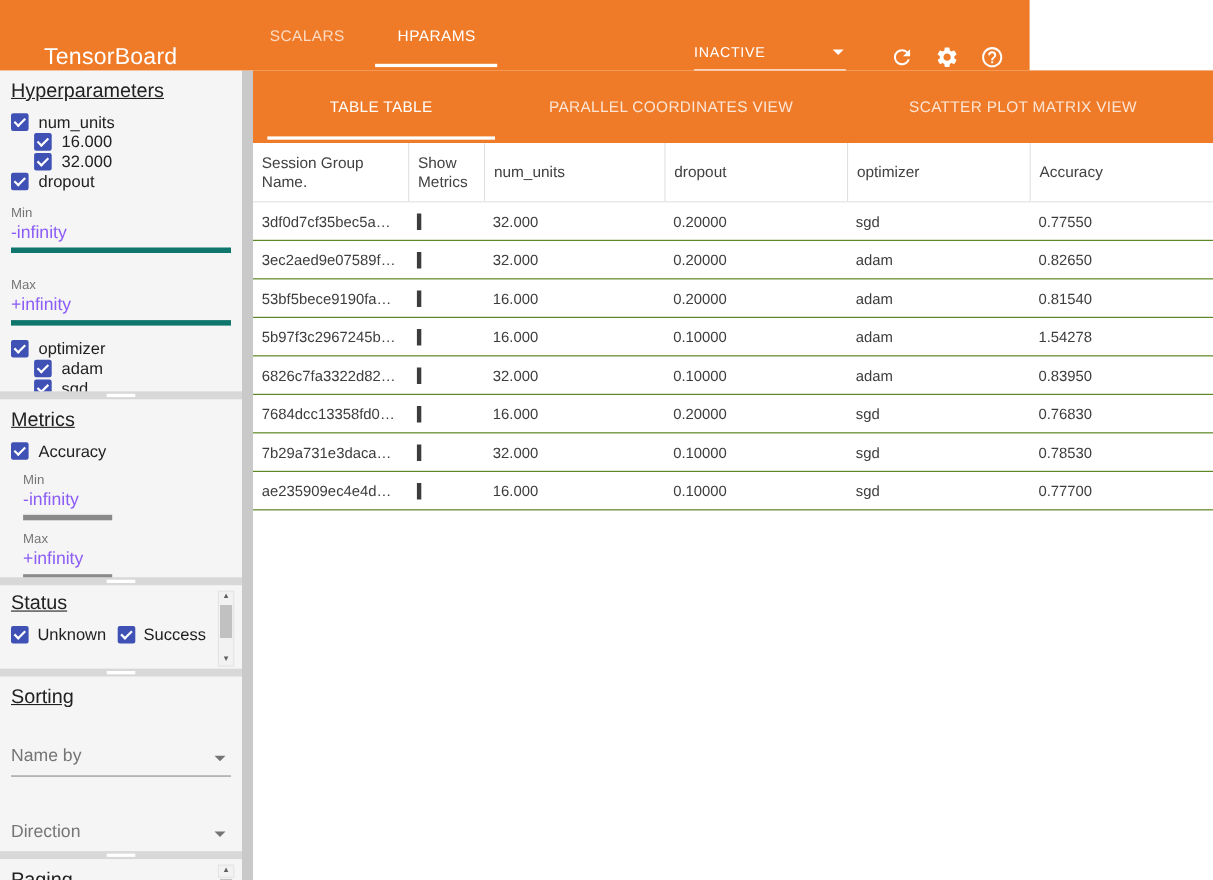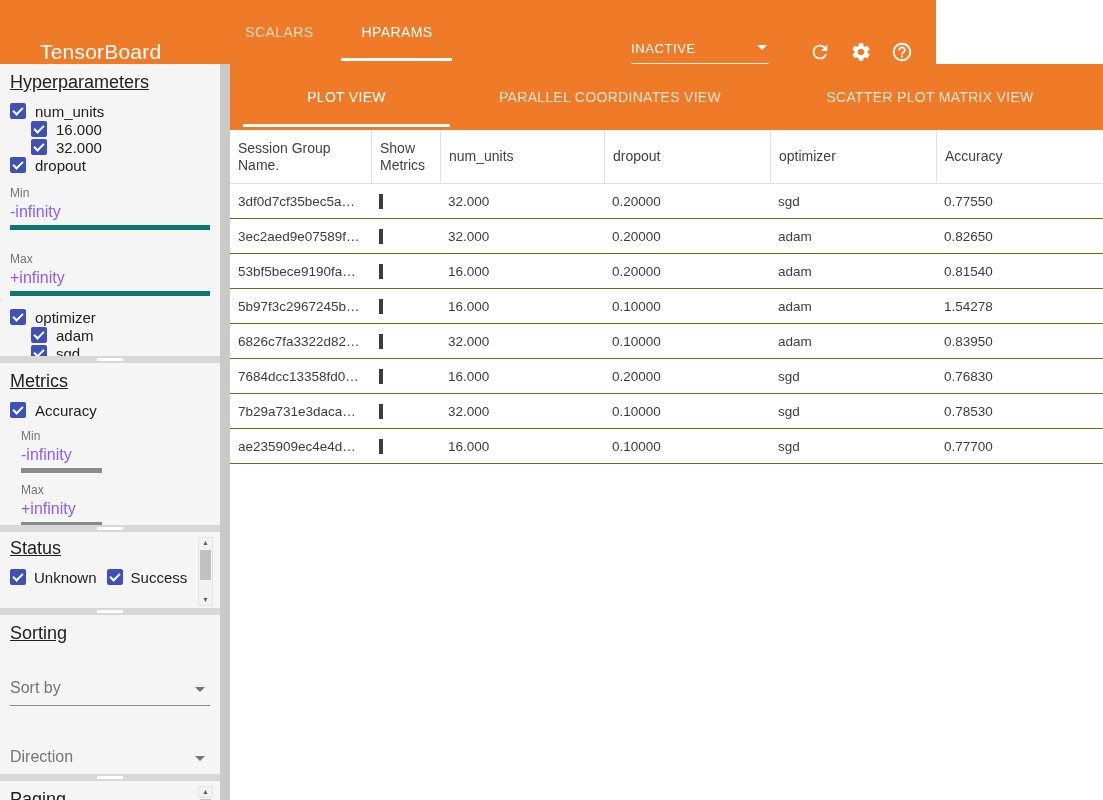--- a/index.html
+++ b/index.html
@@ -192,21 +192,21 @@
         <div class="thumb" style="top:12px; height:30px;"></div>
         <div class="btn down">▼</div>
       </div>
     </div>
 
     <div class="gap"></div>
 
     <div class="card card4">
       <div class="section-title">Sorting</div>
       <div class="select-line">
-        <span class="val">Sort by</span>
+        <span class="val">Name by</span>
         <span class="caret"></span>
       </div>
       <div class="select-line second">
         <span class="val">Direction</span>
         <span class="caret"></span>
       </div>
     </div>
 
     <div class="gap"></div>
 
@@ -217,21 +217,21 @@
         <div class="btn up">▲</div>
         <div class="thumb" style="top:12px; height:38px;"></div>
       </div>
     </div>
   </div>
 
   <div class="side-scrollstrip"></div>
 
   <div class="main">
     <div class="view-tabs">
-      <div class="vtab active">PLOT VIEW</div>
+      <div class="vtab active">TABLE TABLE</div>
       <div class="vtab">PARALLEL COORDINATES VIEW</div>
       <div class="vtab">SCATTER PLOT MATRIX VIEW</div>
     </div>
 
     <div class="thead">
       <div class="th col-name">Session Group Name.</div>
       <div class="th col-show">Show Metrics</div>
       <div class="th col-nu">num_units</div>
       <div class="th col-do">dropout</div>
       <div class="th col-opt">optimizer</div>

